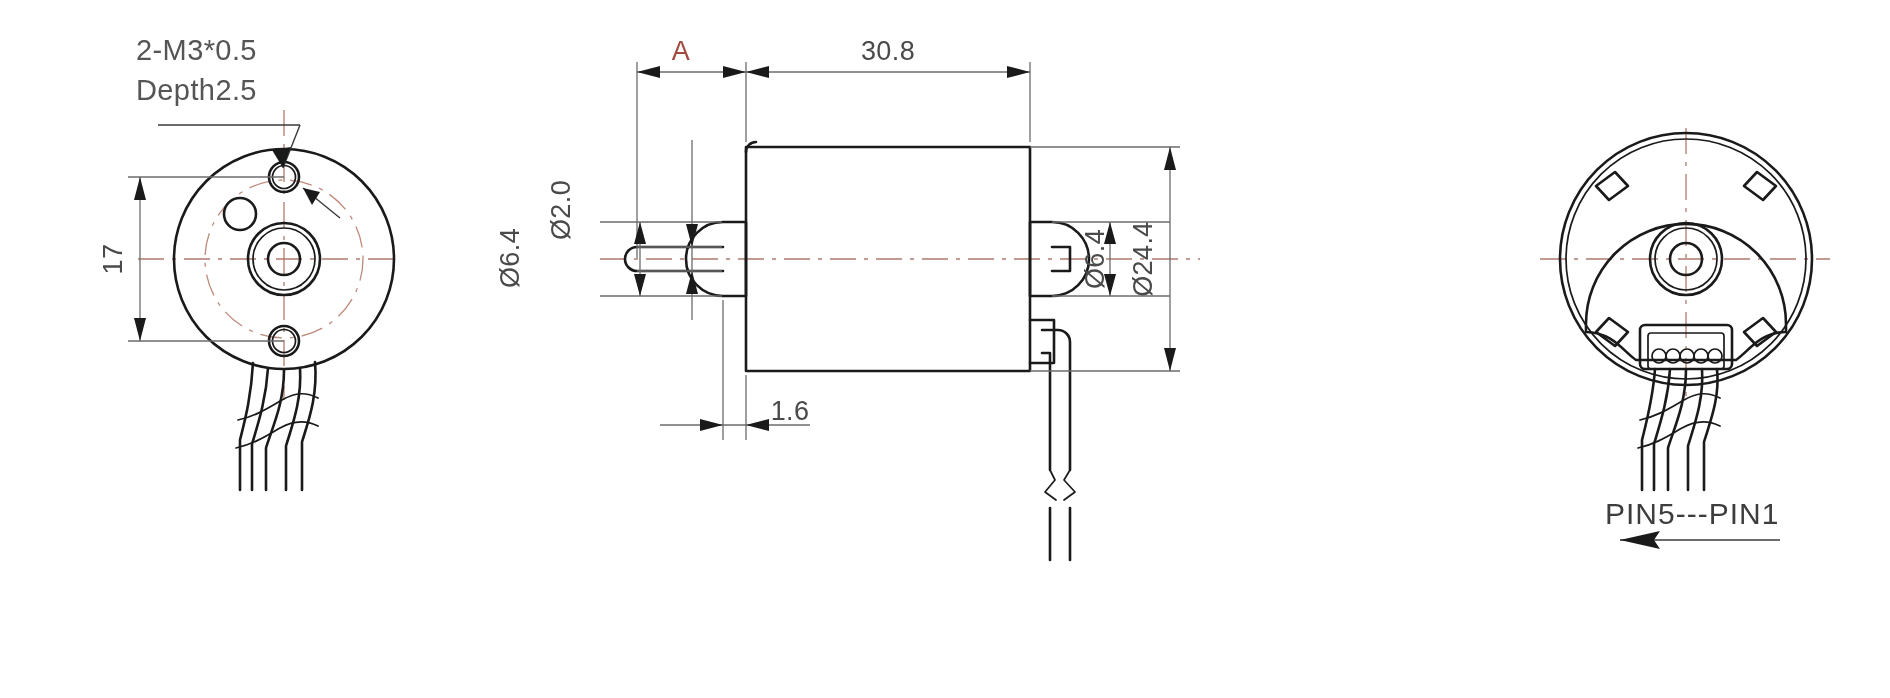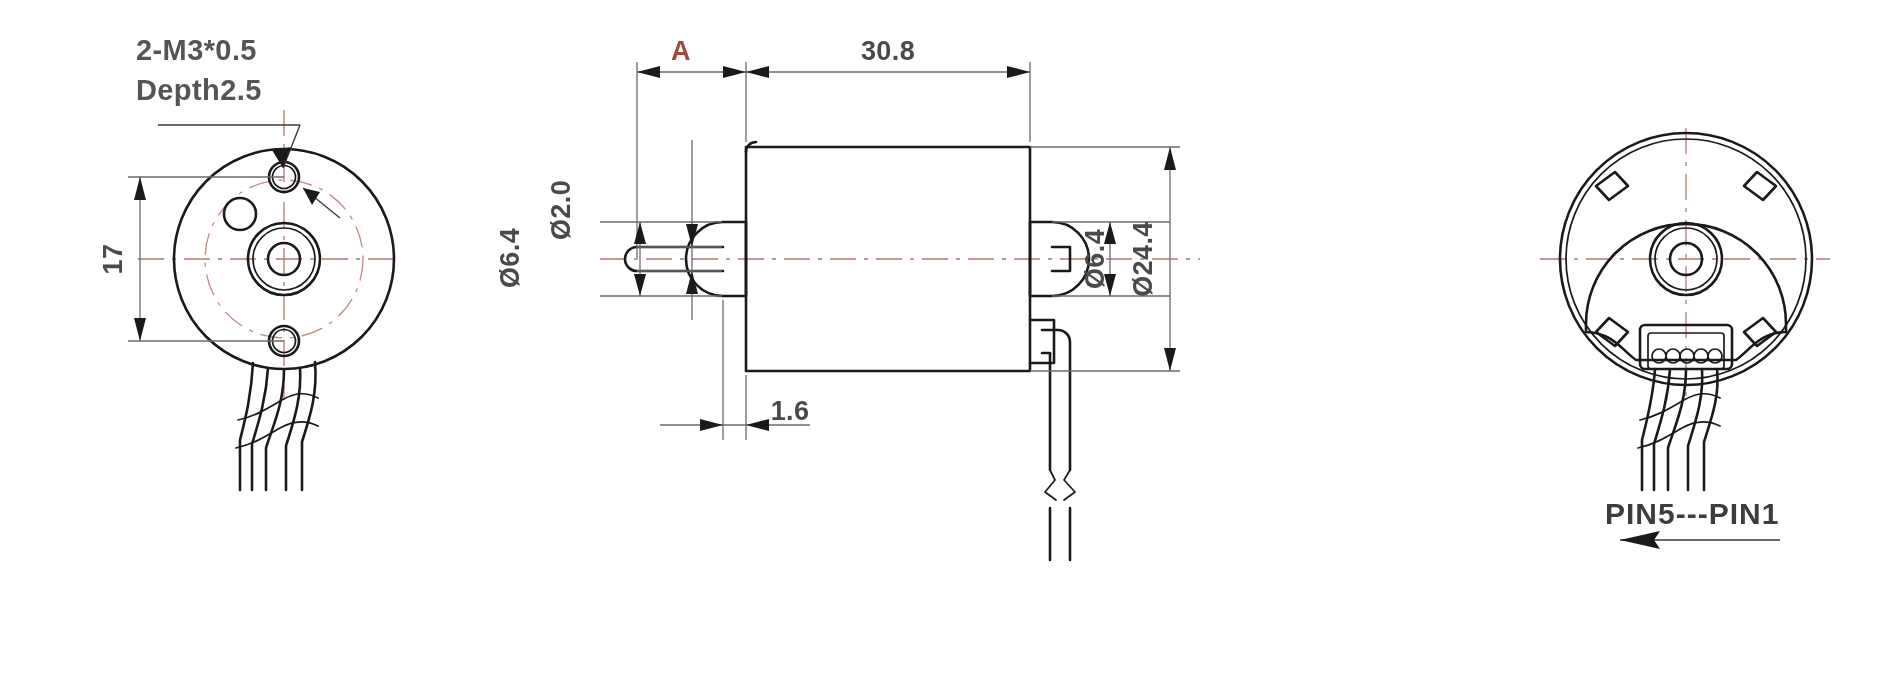--- a/index.html
+++ b/index.html
@@ -7,21 +7,20 @@
     padding: 0;
     background: #ffffff;
   }
   #sheet {
     position: relative;
     width: 1890px;
     height: 624px;
     background: #ffffff;
     font-family: "Liberation Sans", sans-serif;
     overflow: hidden;
-    font-weight: bold;
   }
   svg { display: block; }
   .ln        { fill: none; stroke: #1a1a1a; stroke-width: 2.6; stroke-linecap: round; stroke-linejoin: round; }
   .ln-thin   { fill: none; stroke: #1a1a1a; stroke-width: 1.7; stroke-linecap: round; stroke-linejoin: round; }
   .dim       { fill: none; stroke: #6b6b6b; stroke-width: 1.3; }
   .dimx      { fill: none; stroke: #3a3a3a; stroke-width: 1.4; }
   .center    { fill: none; stroke: #b07a6e; stroke-width: 1.3; stroke-dasharray: 26 8 4 8; }
   .centerC   { fill: none; stroke: #c08a7c; stroke-width: 1.3; stroke-dasharray: 22 8 4 8; }
   .arrow     { fill: #1a1a1a; }
   .arrowg    { fill: #3a3a3a; }

